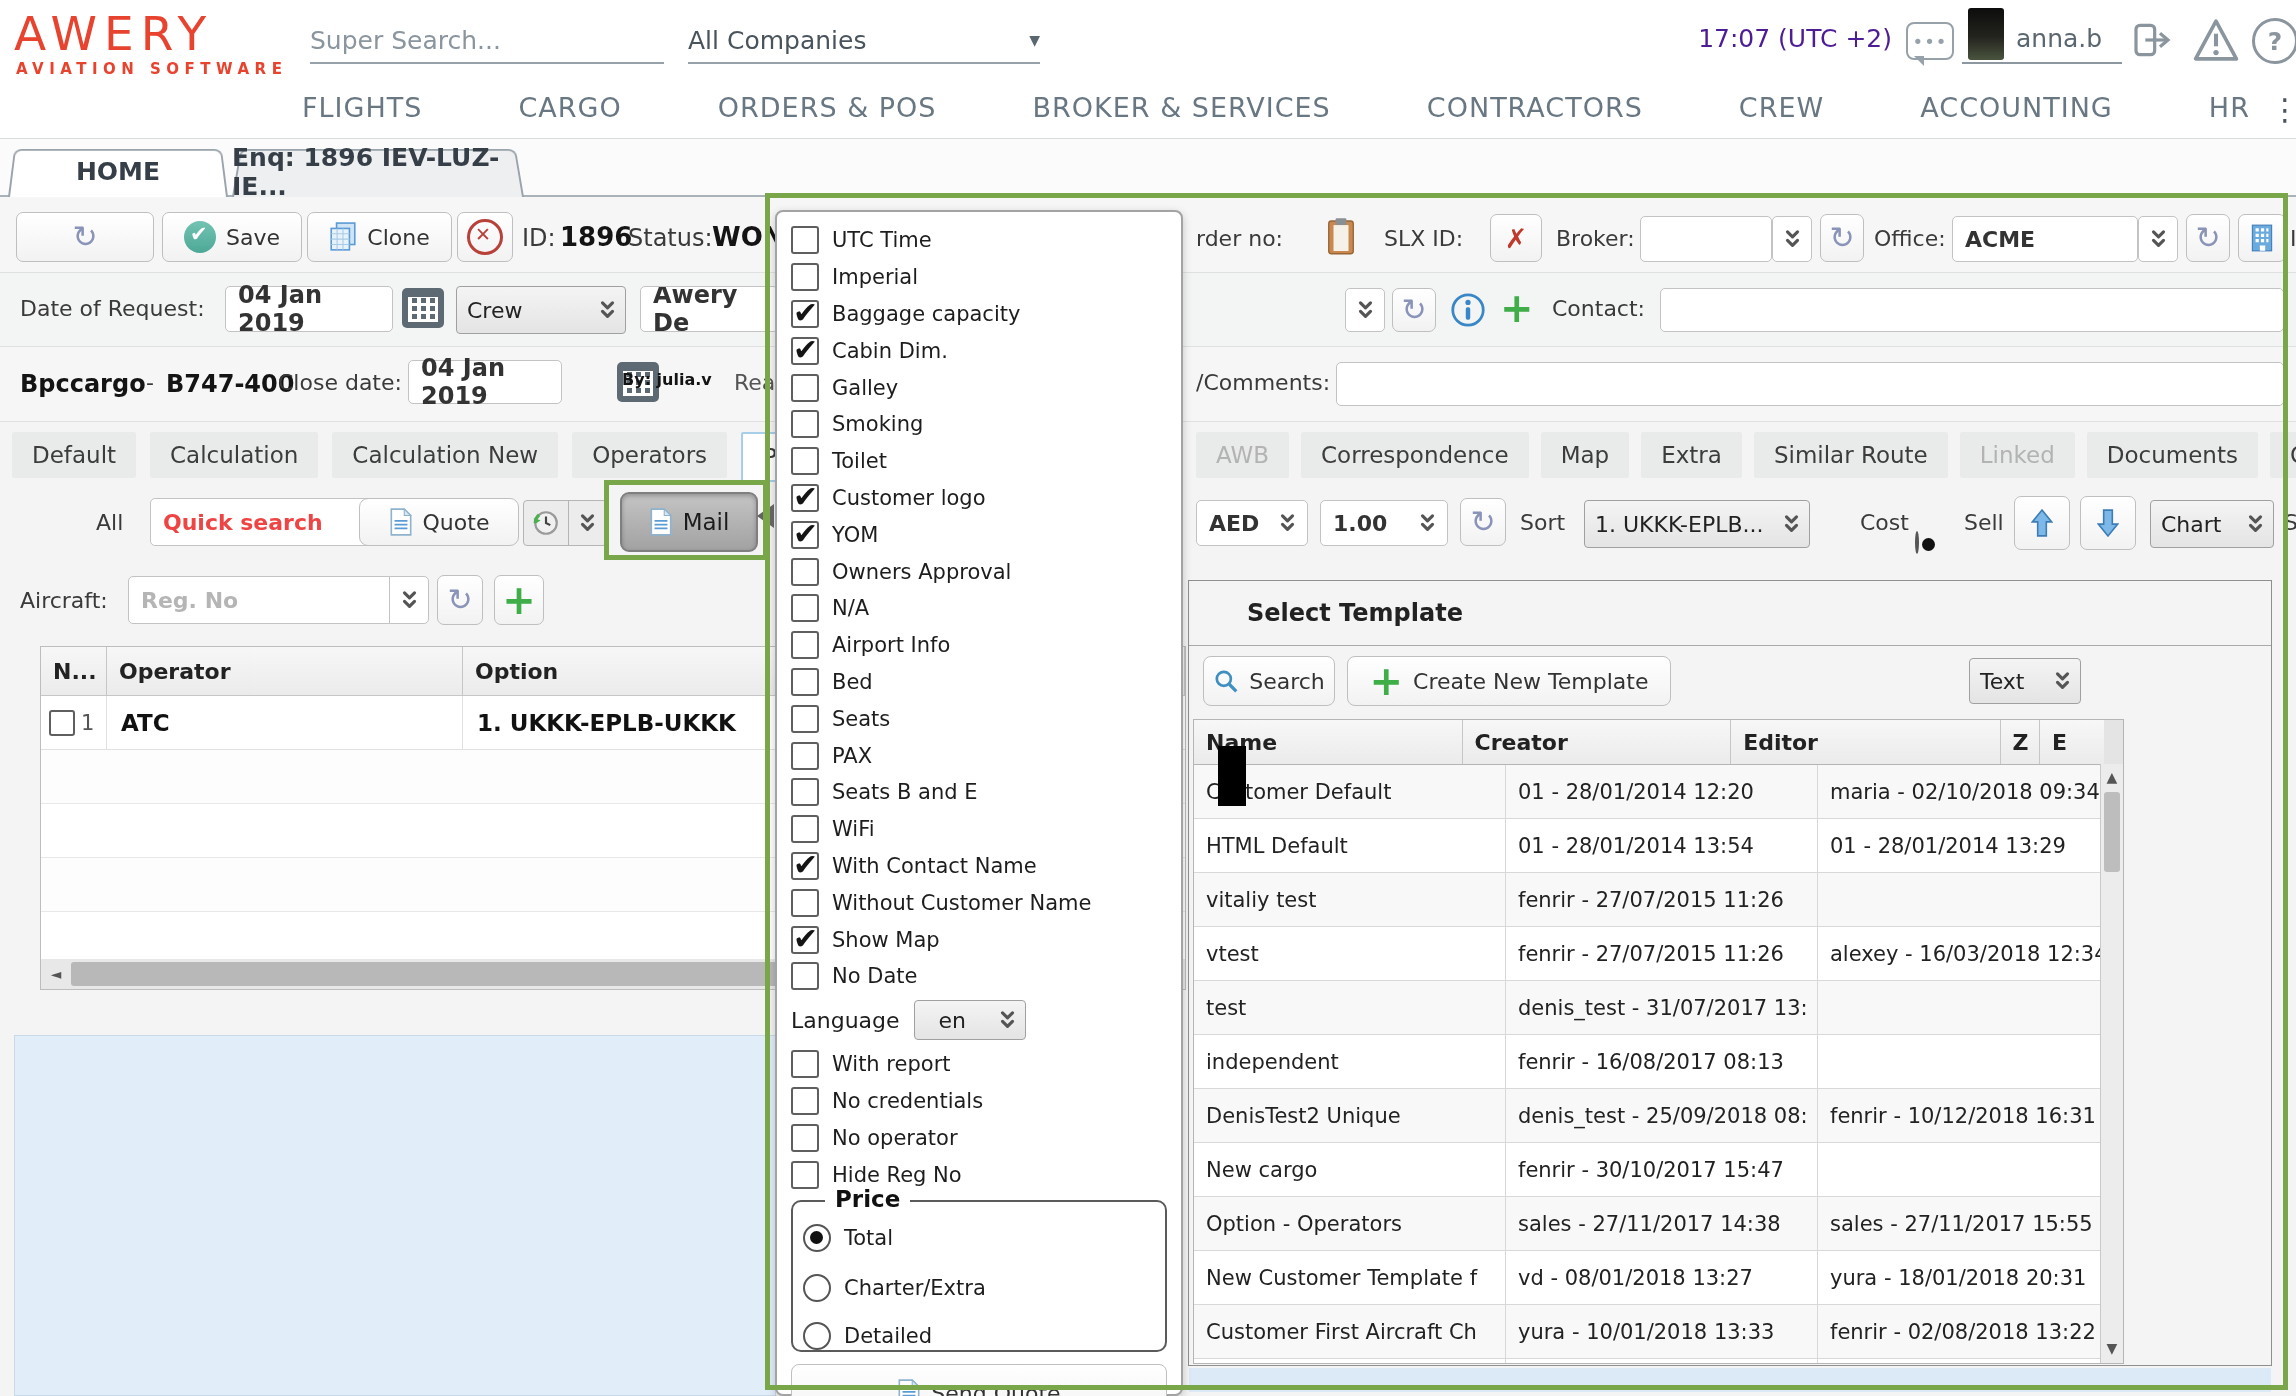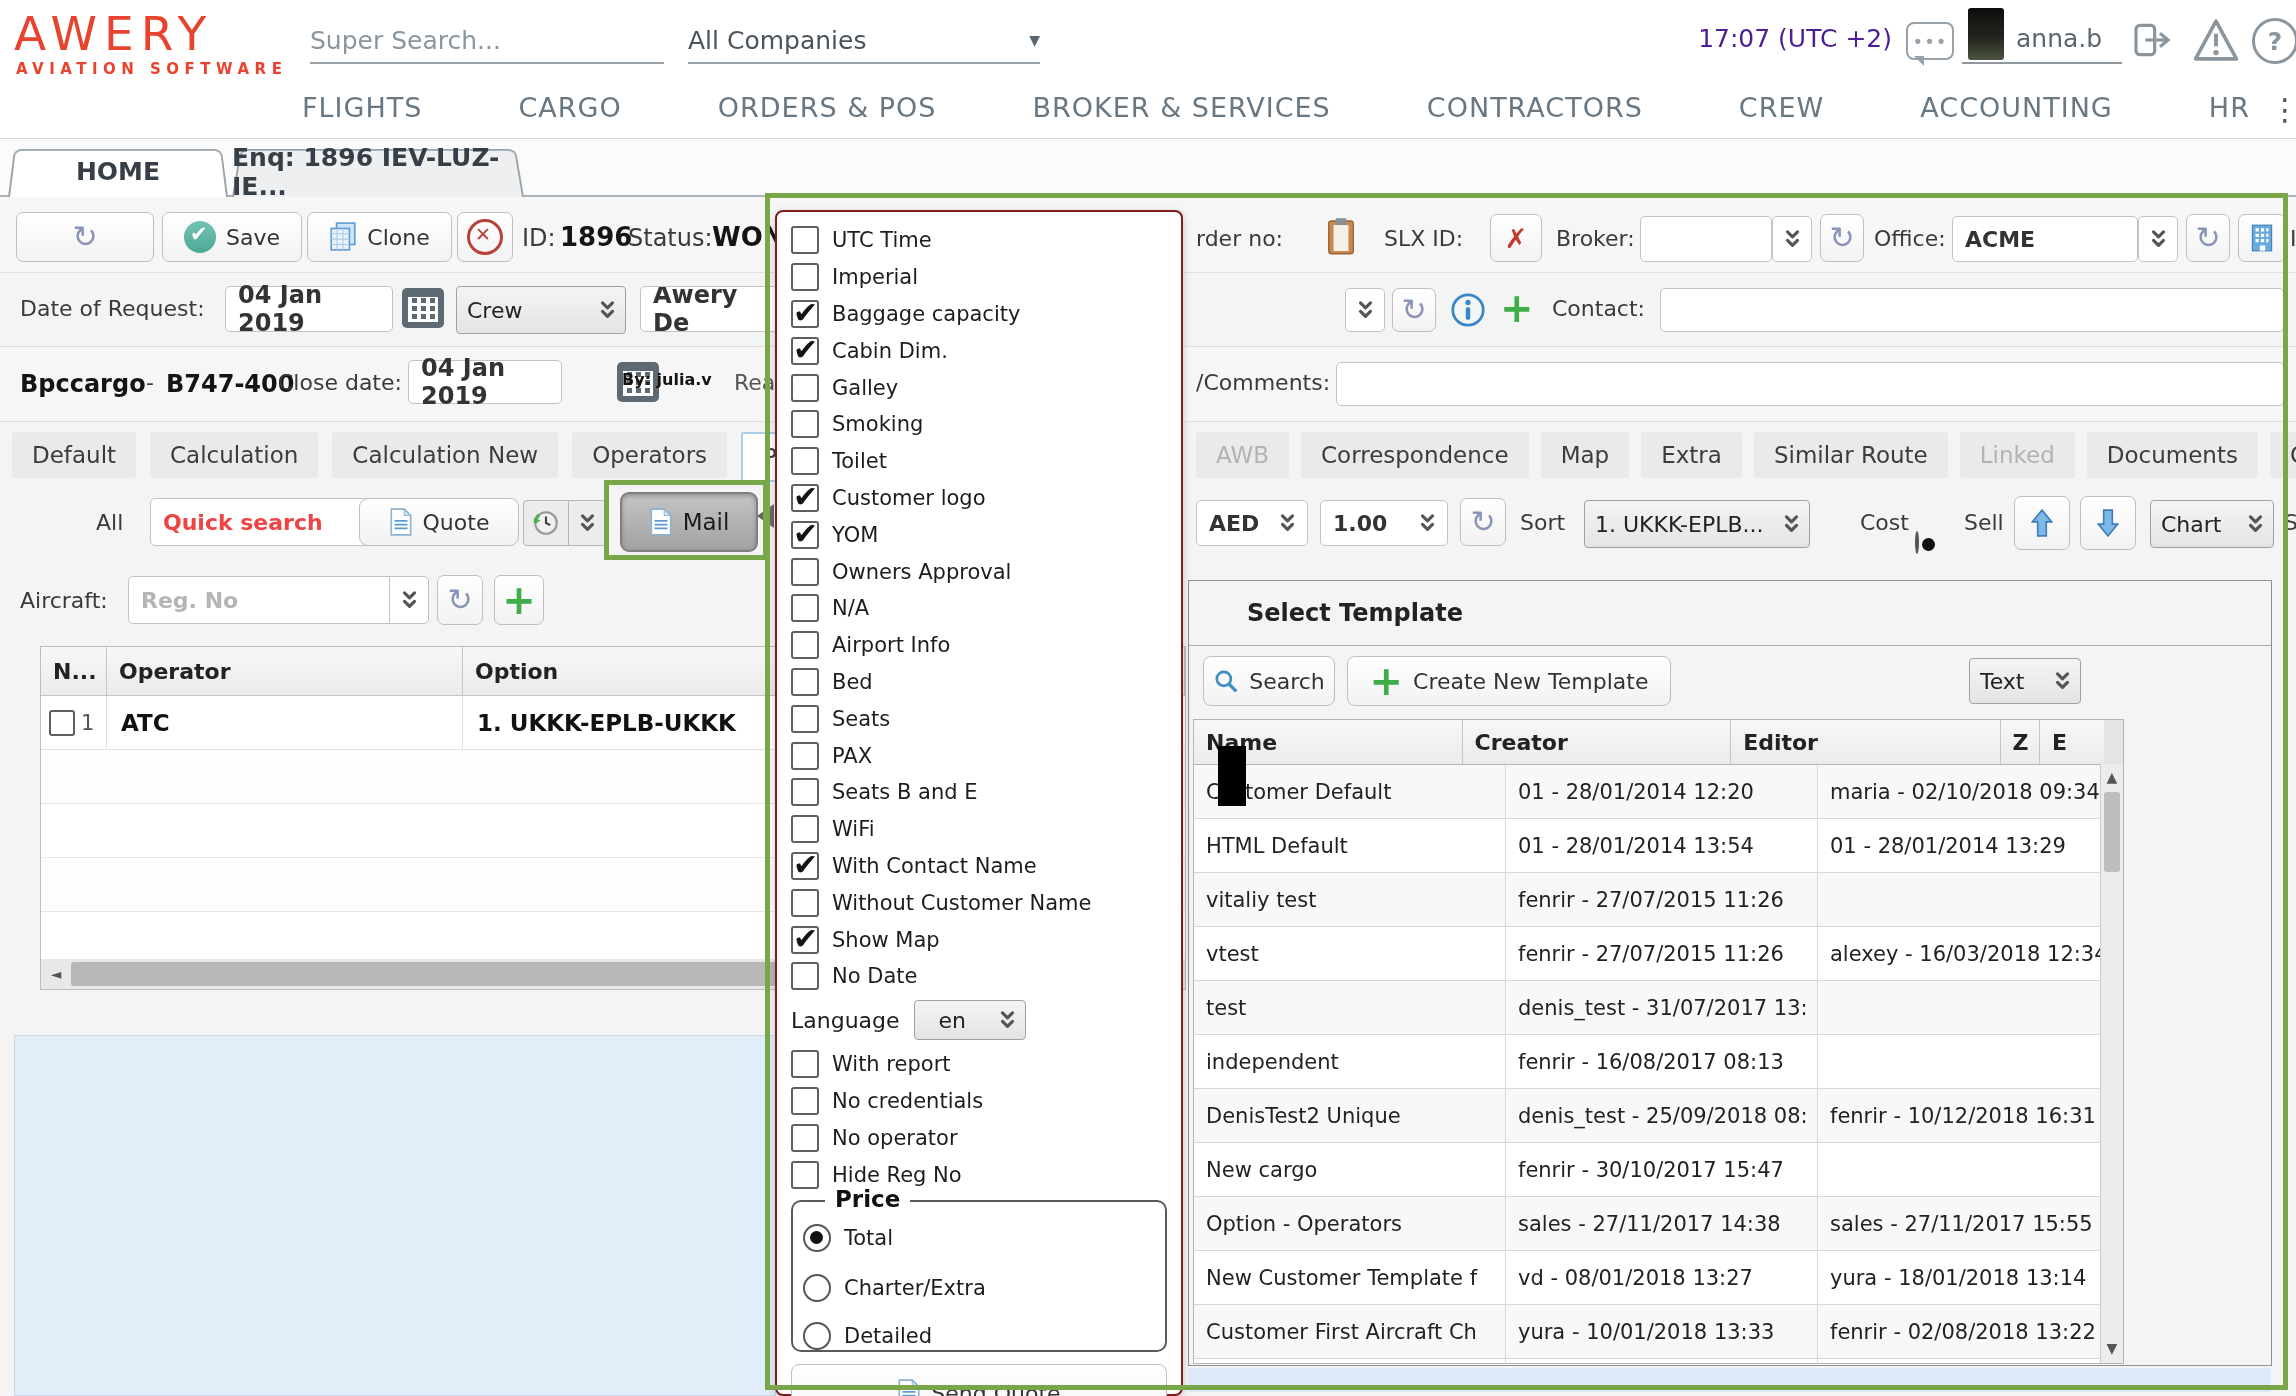--- a/index.html
+++ b/index.html
@@ -541,21 +541,21 @@
             <span style="border-top:2px solid #c9c9c9;border-bottom:2px solid #c9c9c9;padding:2px 10px;"><svg class="pencil" viewBox="0 0 24 24">
                   <path d="M4 20 L6 14 L16 4 L20 8 L10 18 Z" fill="#f2d45c" stroke="#b09a3e"></path>
                   <path d="M16 4 L18 2 C19 1 21 3 20 4 L20 8" fill="#e89a9a" stroke="#b06a6a"></path>
                   <path d="M4 20 L6 14 L8.5 16.5 Z" fill="#4a4a4a"></path>
                 </svg></span>
           </div>
         </div>
         <div class="trow">
           <div class="tc" style="width:312px;">New Customer Template f</div>
           <div class="tc" style="width:312px;">vd - 08/01/2018 13:27</div>
-          <div class="tc" style="width:313px;">yura - 18/01/2018 13:14</div>
+          <div class="tc" style="width:313px;">yura - 18/01/2018 20:31</div>
           <div class="tc" style="width:44px;"></div>
           <div class="tc" style="width:73px;justify-content:center;padding-left:0;border-right:none;">
             <span style="border-top:2px solid #c9c9c9;border-bottom:2px solid #c9c9c9;padding:2px 10px;"><svg class="pencil" viewBox="0 0 24 24">
                   <path d="M4 20 L6 14 L16 4 L20 8 L10 18 Z" fill="#f2d45c" stroke="#b09a3e"></path>
                   <path d="M16 4 L18 2 C19 1 21 3 20 4 L20 8" fill="#e89a9a" stroke="#b06a6a"></path>
                   <path d="M4 20 L6 14 L8.5 16.5 Z" fill="#4a4a4a"></path>
                 </svg></span>
           </div>
         </div>
         <div class="trow">
@@ -592,21 +592,21 @@
           </div>
       </div>
     </div>
   </div>
   
   <div class="ab" style="left:1189px;top:1368px;width:1082px;height:24px;background:#dce9f6;"></div>
   
   <div class="ab" style="left:1218px;top:746px;width:28px;height:60px;background:#000;z-index:30;"></div>
 
   
-  <div class="ab" style="left:775px;top:210px;width:408px;height:1186px;background:#fff;border:2px solid #7f1d1d;border-radius:8px;box-sizing:border-box;z-index:20;box-shadow:0 3px 10px rgba(0,0,0,.2);">
+  <div class="ab" style="left:775px;top:210px;width:408px;height:1186px;background:#fff;border:2px solid #a3a3a3;border-radius:8px;box-sizing:border-box;z-index:20;box-shadow:0 3px 10px rgba(0,0,0,.2);">
     <div style="position:absolute;left:0;top:10px;right:2px;">
       <div class="popt">
           <span class="cb"></span>
           <span class="poptlabel">UTC Time</span>
         </div>
       <div class="popt">
           <span class="cb"></span>
           <span class="poptlabel">Imperial</span>
         </div>
       <div class="popt">

